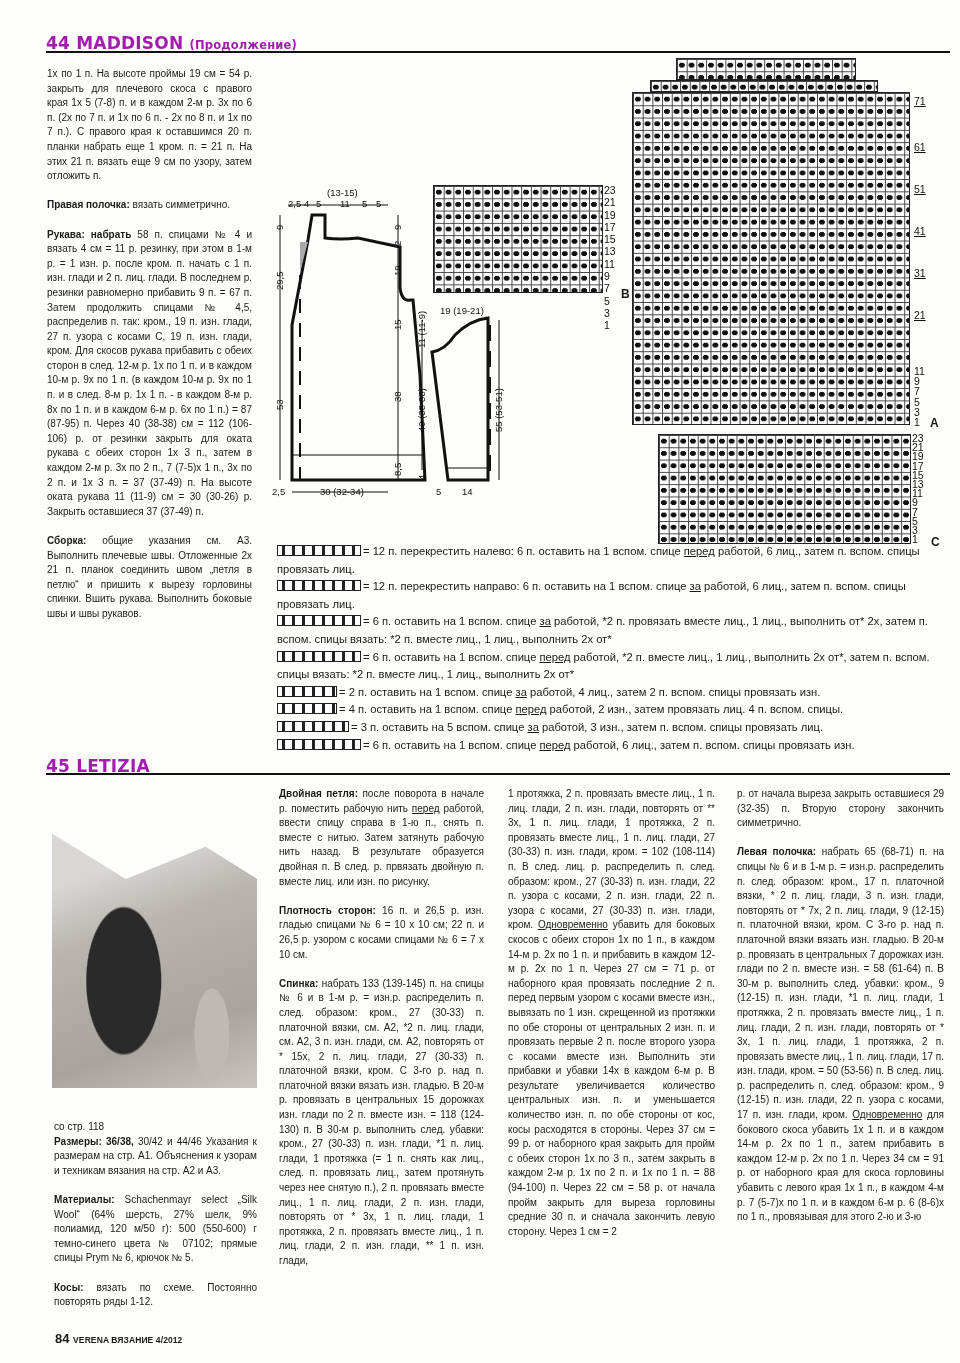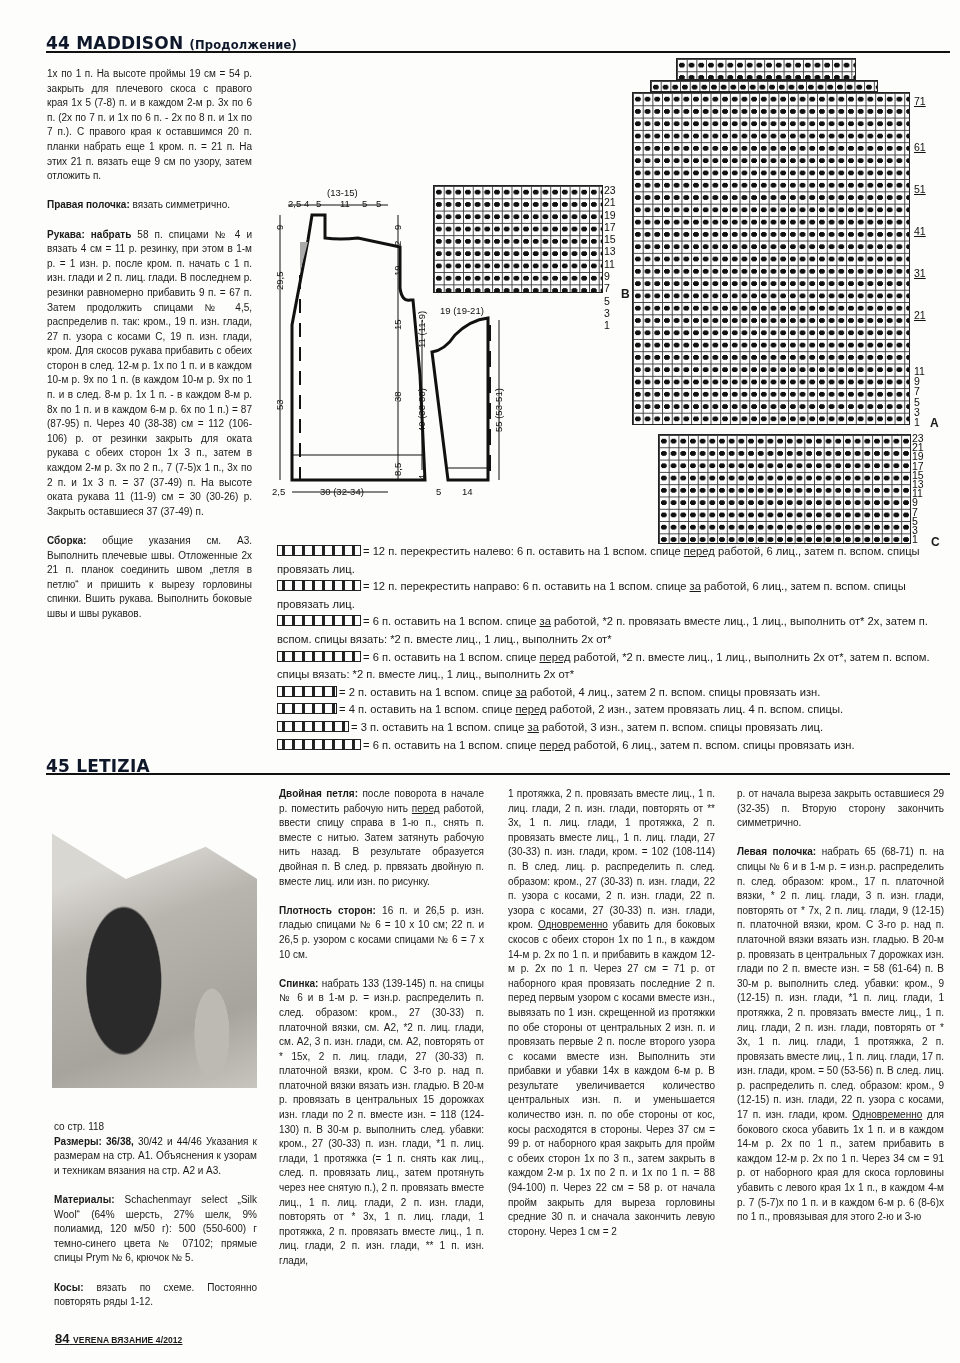--- a/index.html
+++ b/index.html
@@ -1,19 +1,19 @@
 <!DOCTYPE html>
 <html><head>
 <meta charset="utf-8">
 <style>
   * { box-sizing: border-box; margin: 0; padding: 0; }
   html, body { width: 960px; height: 1363px; background: #fdfdfb; overflow: hidden; }
   body { position: relative; font-family: "Liberation Sans", sans-serif; color: #1a1a1a; }
   .abs { position: absolute; }
-  .sec-title { font-family: "DejaVu Sans", sans-serif; font-weight: bold; font-size: 17px; letter-spacing: 0.2px; color: #0f172a; }
+  .sec-title { font-family: "DejaVu Sans", sans-serif; font-weight: bold; font-size: 17px; letter-spacing: 0.2px; color: #a21caf; }
   .sec-title .sub { font-size: 11.5px; font-weight: bold; }
   .rule { height: 2px; background: #111; }
   .col { font-size: 10px; line-height: 14.6px; text-align: justify; hyphens: manual; }
   .col p { margin-bottom: 14.6px; }
   .col b { font-weight: bold; }
   .u { text-decoration: underline; }
   .legend { font-size: 11.2px; line-height: 17.6px; }
   .legend .row { display: block; }
   .legend .sym { display: inline-block; width: 84px; height: 11px; border: 1px solid #222; vertical-align: -1px; margin-right: 2px;
      background: repeating-linear-gradient(90deg, #fff 0 4px, #222 4px 7px, #fff 7px 10px); }
@@ -22,21 +22,21 @@
   .chart-grid { border: 1px solid #222;
      background-color: #fff;
      background-image:
        radial-gradient(circle, #111 0 2.6px, transparent 2.8px),
        linear-gradient(#444 1px, transparent 1px),
        linear-gradient(90deg, #444 1px, transparent 1px);
      background-size: 9.7px 12.3px, 9.7px 12.3px, 9.7px 12.3px;
      background-position: 0 0, 0 0, 0 0; }
   .rownums { font-size: 10.5px; line-height: 12.3px; color: #111; }
   .chart-label { font-size: 12px; font-weight: bold; }
-  .footer { font-size: 13px; font-weight: bold; text-decoration: underline; }
+  .footer { font-size: 13px; font-weight: bold; }
   .footer .mag { font-size: 8.5px; font-weight: bold; letter-spacing: 0.1px; }
   .photo { background:
      radial-gradient(ellipse 30% 45% at 35% 60%, #2a2a2a 0 60%, transparent 62%),
      radial-gradient(ellipse 12% 24% at 78% 80%, #bdbab4 0 70%, transparent 72%),
      linear-gradient(160deg, #d9d7d2 0 20%, #b8b5af 40%, #a7a49e 75%, #c8c5bf 100%);
      clip-path: polygon(0 5%, 36% 22%, 75% 10%, 100% 22%, 100% 100%, 0 100%); }
 </style>
 </head>
 <body>
 
@@ -164,21 +164,21 @@
 </div>
 <div class="abs chart-label" style="left:931px;top:535px;">C</div>
 
 <div class="abs legend" style="left:277px;top:543px;width:670px;">
   <div class="row"><span class="sym"></span><span>= 12 п. перекрестить налево: 6 п. оставить на 1 вспом. спице </span><span class="u">перед</span><span> работой, 6 лиц., затем п. вспом. спицы провязать лиц.</span></div>
   <div class="row"><span class="sym"></span><span>= 12 п. перекрестить направо: 6 п. оставить на 1 вспом. спице </span><span class="u">за</span><span> работой, 6 лиц., затем п. вспом. спицы провязать лиц.</span></div>
   <div class="row"><span class="sym"></span><span>= 6 п. оставить на 1 вспом. спице </span><span class="u">за</span><span> работой, *2 п. провязать вместе лиц., 1 лиц., выполнить от* 2х, затем п. вспом. спицы вязать: *2 п. вместе лиц., 1 лиц., выполнить 2х от*</span></div>
   <div class="row"><span class="sym"></span><span>= 6 п. оставить на 1 вспом. спице </span><span class="u">перед</span><span> работой, *2 п. вместе лиц., 1 лиц., выполнить 2х от*, затем п. вспом. спицы вязать: *2 п. вместе лиц., 1 лиц., выполнить 2х от*</span></div>
   <div class="row"><span class="sym short"></span><span>= 2 п. оставить на 1 вспом. спице </span><span class="u">за</span><span> работой, 4 лиц., затем 2 п. вспом. спицы провязать изн.</span></div>
   <div class="row"><span class="sym short"></span><span>= 4 п. оставить на 1 вспом. спице </span><span class="u">перед</span><span> работой, 2 изн., затем провязать лиц. 4 п. вспом. спицы.</span></div>
-  <div class="row"><span class="sym mid"></span><span>= 3 п. оставить на 1 вспом. спице </span><span class="u">за</span><span> работой, 3 изн., затем п. вспом. спицы провязать лиц.</span></div>
+  <div class="row"><span class="sym mid"></span><span>= 3 п. оставить на 5 вспом. спице </span><span class="u">за</span><span> работой, 3 изн., затем п. вспом. спицы провязать лиц.</span></div>
   <div class="row"><span class="sym"></span><span>= 6 п. оставить на 1 вспом. спице </span><span class="u">перед</span><span> работой, 6 лиц., затем п. вспом. спицы провязать изн.</span></div>
 </div>
 
 <div class="abs sec-title" style="left:46px;top:756px;">
   <span>45</span>
   <span>LETIZIA</span>
 </div>
 <div class="abs rule" style="left:46px;top:773px;width:904px;"></div>
 
 <div class="abs photo" style="left:52px;top:820px;width:205px;height:268px;"></div>

